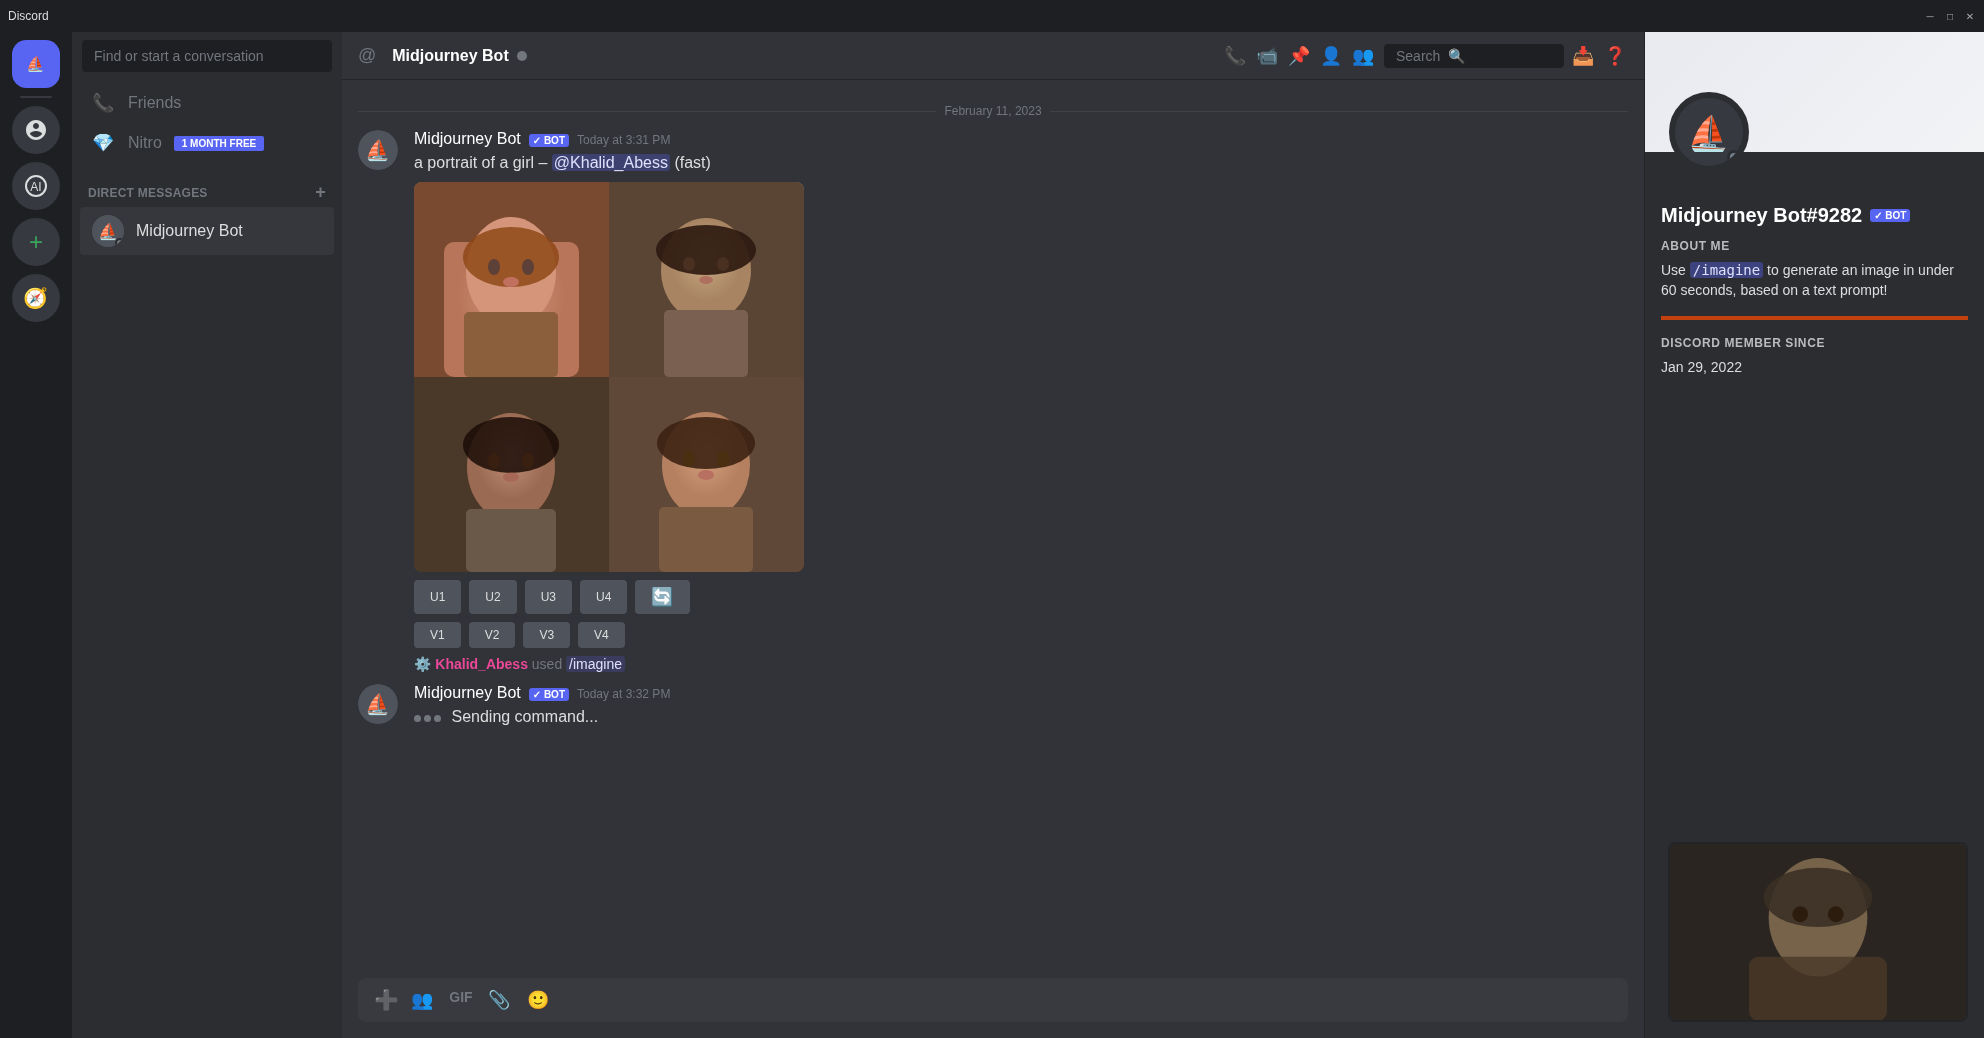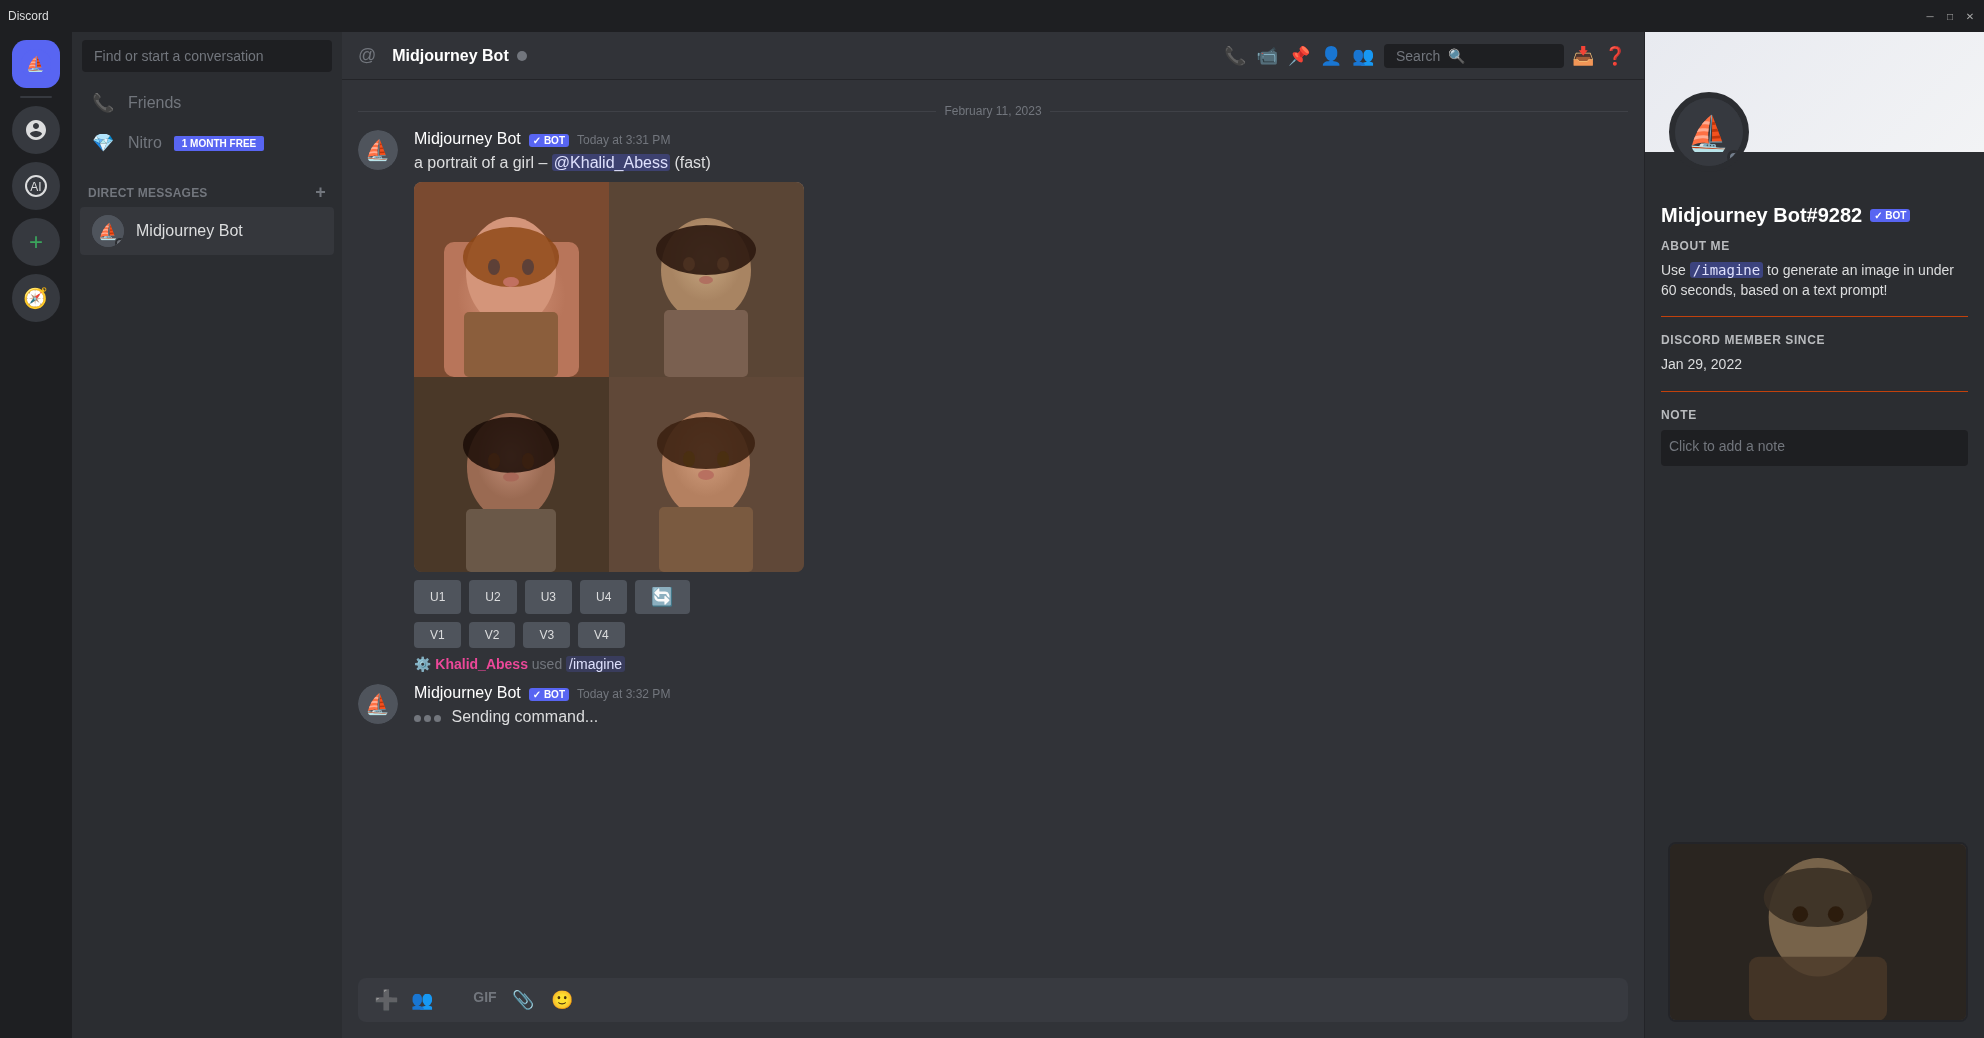--- a/index.html
+++ b/index.html
@@ -489,21 +489,21 @@
       font-size: 12px;
       font-weight: 700;
       color: #b9bbbe;
       text-transform: uppercase;
       letter-spacing: 0.05em;
       margin-bottom: 8px;
     }
     .profile-section {
       margin-bottom: 16px;
       padding-bottom: 16px;
-      border-bottom: 1px solid #c2410c;
+      border-bottom: 4px solid #c2410c;
     }
     .profile-section:last-child { border-bottom: none; }
     .profile-text {
       font-size: 14px;
       color: #dcddde;
       line-height: 1.4;
     }
     .profile-text .cmd {
       background: rgba(88,101,242,0.4);
       color: #dee0fc;
@@ -805,21 +805,21 @@
           </div>
         </div>
       </div>
     </div>
 
     <div id="message-input-bar">
       <div class="message-input-wrap">
         <span style="color:#b9bbbe; font-size:20px; margin-right:12px; cursor:pointer;">➕</span>
         <div class="input-icons">
           <span style="cursor:pointer;">👥</span>
-          <span style="cursor:pointer; font-size:14px; font-weight:700;margin-left:24px;">GIF</span>
+          <span style="cursor:pointer; font-size:14px; font-weight:700;">GIF</span>
           <span style="cursor:pointer;">📎</span>
           <span style="cursor:pointer;">🙂</span>
         </div>
       </div>
     </div>
   </div>
 
   <div id="right-panel">
     <div class="profile-banner" style="background: linear-gradient(135deg, #e8eaf0 0%, #f2f3f5 100%);"></div>
 
@@ -846,24 +846,20 @@
         <div class="profile-text">
           <span>Use </span><span class="cmd">/imagine</span><span> to generate an image in under 60 seconds, based on a text prompt!</span>
         </div>
       </div>
 
       <div class="profile-section">
         <div class="profile-section-title">DISCORD MEMBER SINCE</div>
         <div class="profile-text">Jan 29, 2022</div>
       </div>
 
-      <div class="profile-section">
-        <div class="profile-section-title">NOTE</div>
-        <div class="note-field">Click to add a note</div>
-      </div>
     </div>
   </div>
 
 </div>
 
 <div id="video-overlay">
   <div class="video-content">
     <svg viewBox="0 0 300 180" width="300" height="180">
       <rect width="300" height="180" fill="#2a2520"></rect>
 

